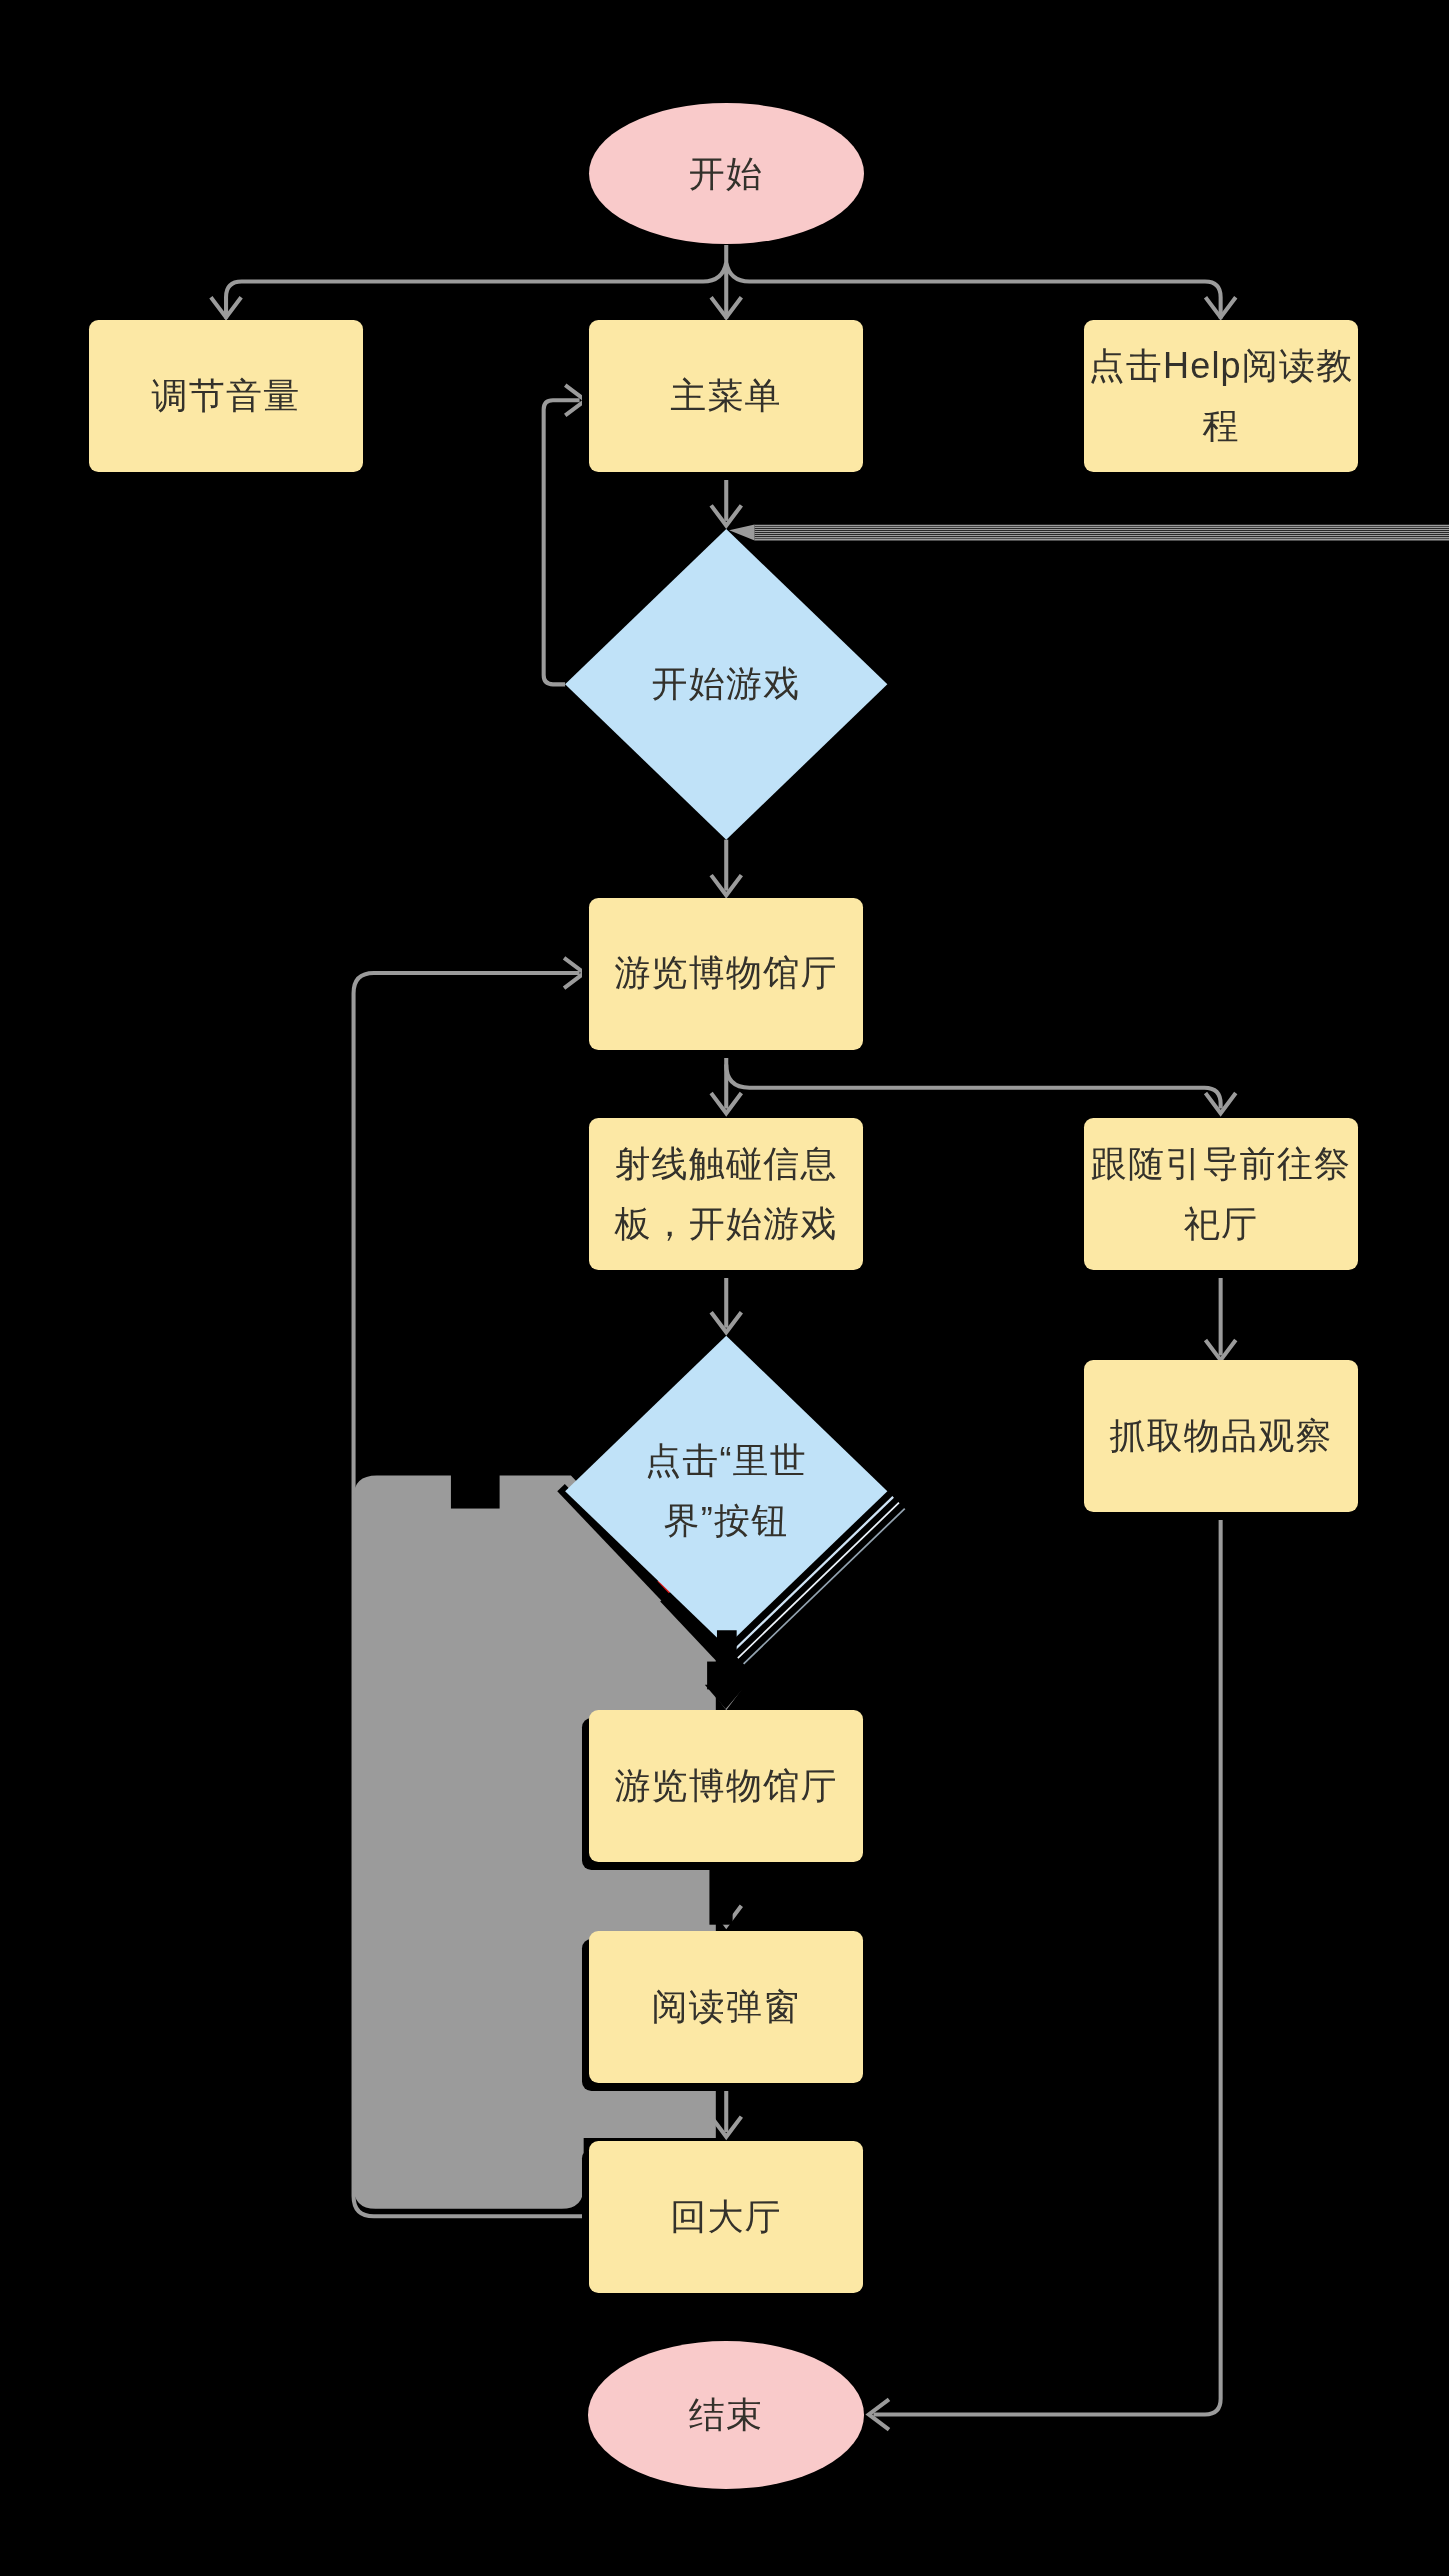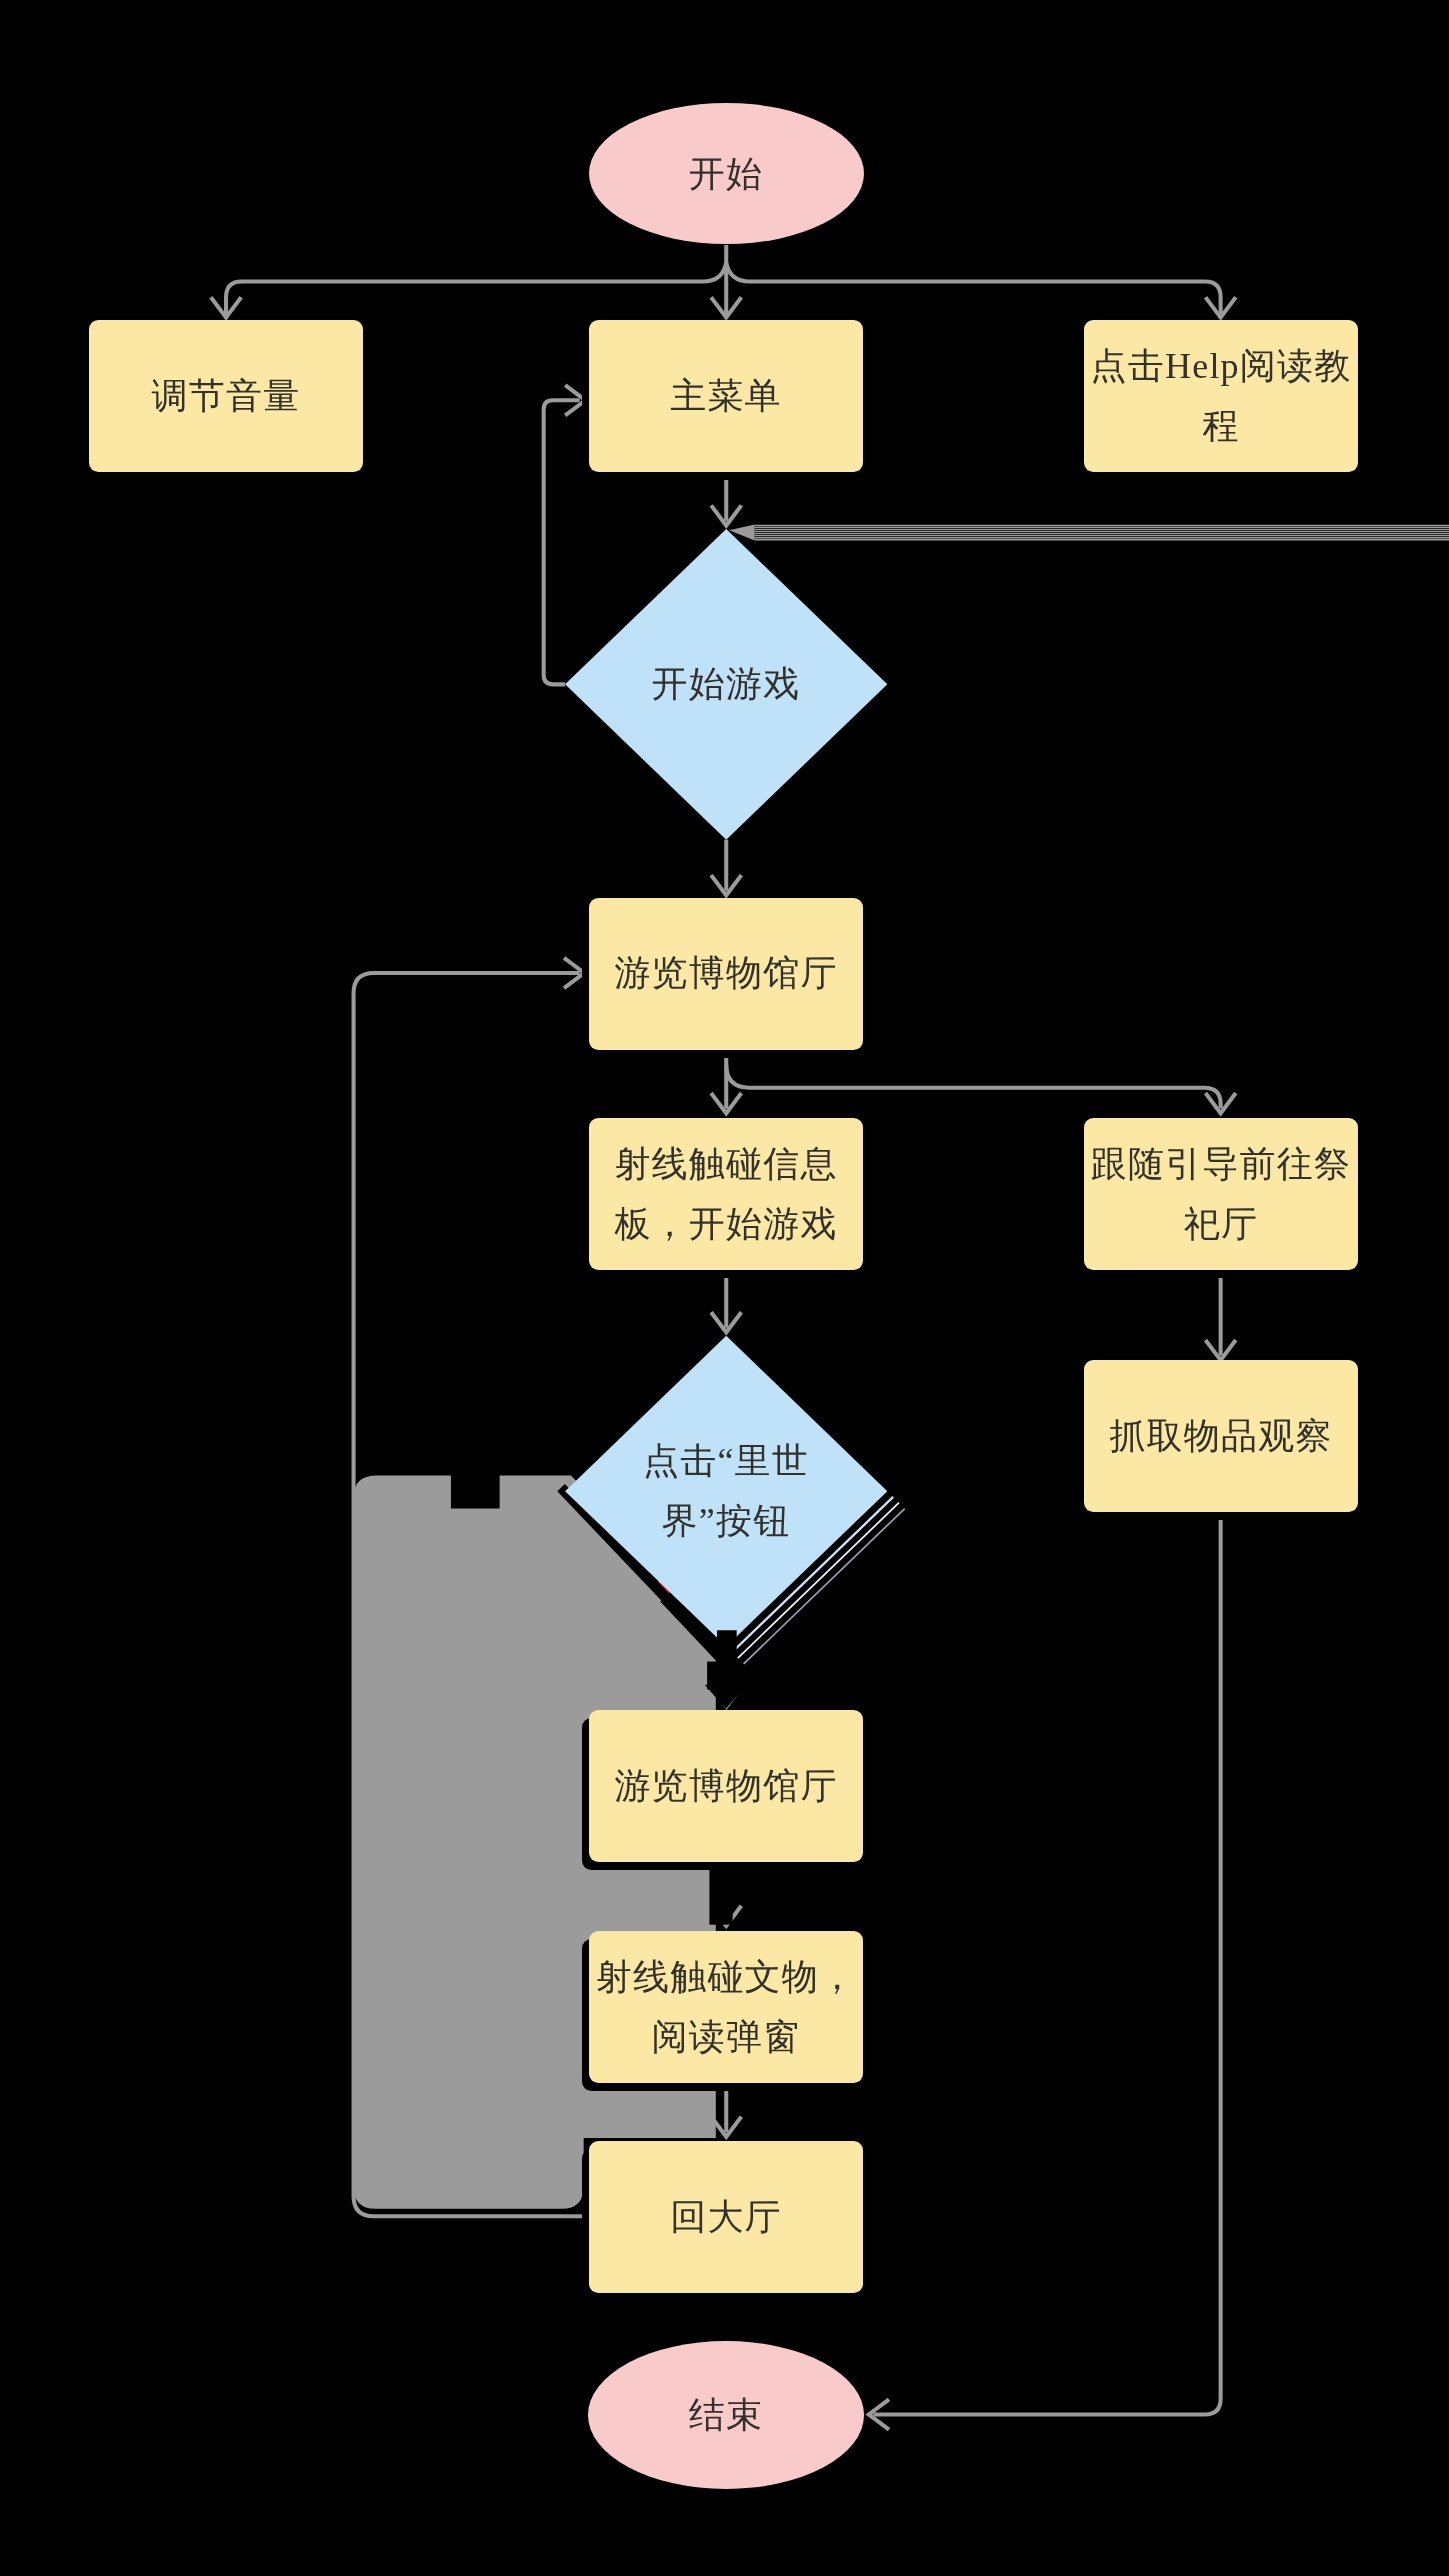--- a/index.html
+++ b/index.html
@@ -1,21 +1,21 @@
 <!DOCTYPE html>
 <html style="--bg: #000000; --line: #9b9b9b; --box: #fce8a5; --diamond: #c0e2f8; --ellipse: #f9caca; --ink: #33312b;font-size:9.3px"><head>
 <meta charset="utf-8">
 <style>
   :root{
     --bg:#000; --line:#9b9b9b; --box:#fce8a5; --diamond:#c0e2f8;
     --ellipse:#f9caca; --ink:#33312b; --gray-hl:#9b9b9b;
   }
   html,body{margin:0;padding:0;background:var(--bg);}
   #stage{position:relative;width:1449px;height:2576px;background:var(--bg);
-         font-family:Liberation Serif, serif;overflow:hidden;}
+         font-family:Liberation Sans, sans-serif;overflow:hidden;}
   #wires{position:absolute;left:0;top:0;z-index:0;}
   .node{position:absolute;z-index:1;box-sizing:border-box;}
   .box{background:var(--box);border-radius:9.3px;width:274px;height:152px;
        box-shadow:-7px 8px 0 #000;}
   .ellipse{background:var(--ellipse);border-radius:50%;}
   .label{position:absolute;z-index:2;transform:translate(-50%,-50%);
          color:var(--ink);font-size:36px;line-height:60px;font-weight:500;
          text-align:center;white-space:nowrap;letter-spacing:1.2px;}
   .label div{text-align:center;}
 </style>
@@ -145,21 +145,20 @@
   <div>跟随引导前往祭</div>
       <div>祀厅</div>
 </div>
 <div class="label" style="left:726px;top:1491px;">
   <div>点击“里世</div>
       <div>界”按钮</div>
 </div>
 <div class="label" style="left:1221px;top:1436px;">抓取物品观察</div>
 <div class="label" style="left:726px;top:1786px;">游览博物馆厅</div>
 <div class="label" style="left:726px;top:2007px;">
-  <div>射线触碰文物，</div>
       <div>阅读弹窗</div>
 </div>
 <div class="label" style="left:726px;top:2217px;">
       <div>回大厅</div>
 </div>
 <div class="label" style="left:726px;top:2415px;">结束</div>
 
 </div>
 
 

